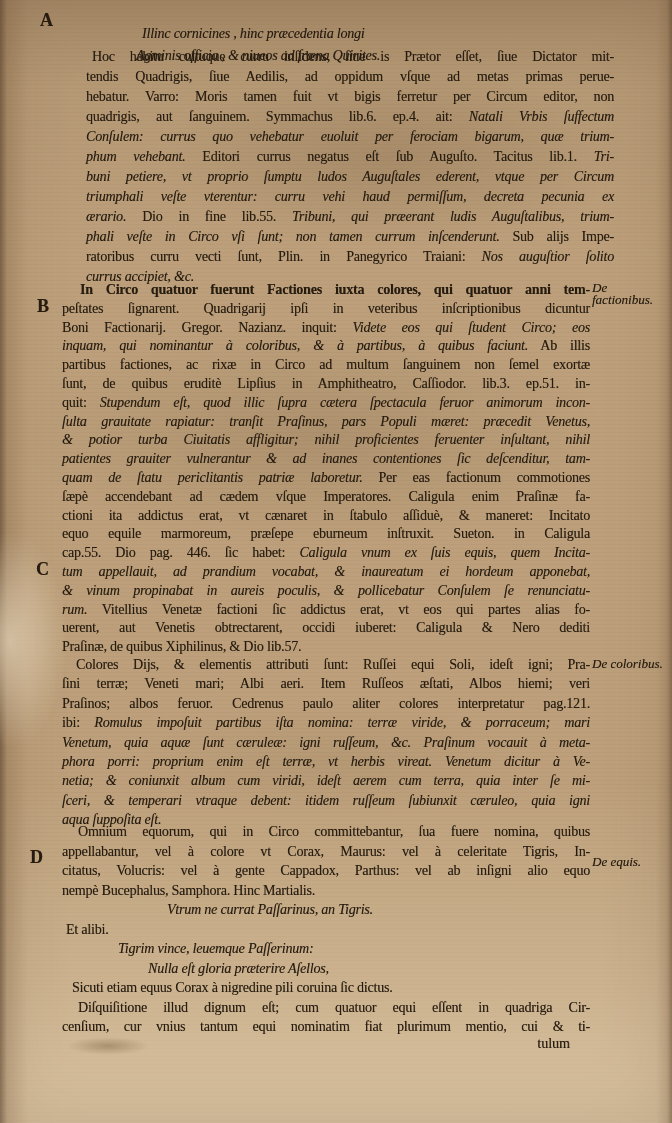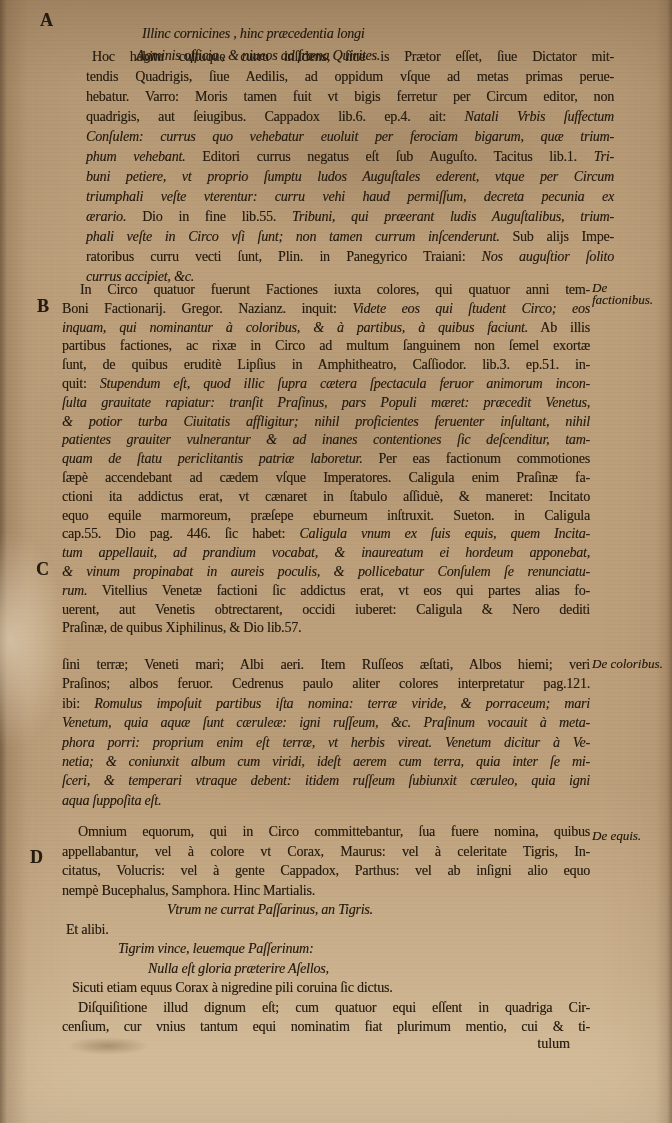--- a/index.html
+++ b/index.html
@@ -51,52 +51,54 @@
 <div class="page" style="--ink: #251b0f;">
   <span class="catchword">tulum</span>
 <div class="block" style="top: 8px; line-height: 22px;">
       <div class="line nj" style="text-indent: 80px; margin-top: 15px;"><span class="it">Illinc cornicines , hinc præcedentia longi</span></div>
       <div class="line nj" style="text-indent: 74px;"><span class="it">Agminis officia , &amp; niueos ad fræna Quirites.</span></div>
     </div>
     <div class="block" style="top: 47px; line-height: 20px; margin-left: 24px;">
       <div class="line" style="text-indent: 6px;"><span>Hoc habitu cultuque curru inſidens, ſiue is Prætor eſſet, ſiue Dictator mit-</span></div>
       <div class="line"><span>tendis Quadrigis, ſiue Aedilis, ad oppidum vſque ad metas primas perue-</span></div>
       <div class="line"><span>hebatur. Varro: Moris tamen fuit vt bigis ferretur per Circum editor, non</span></div>
-      <div class="line"><span>quadrigis, aut ſeiugibus. Cappadox lib.6. ep.4. ait: </span><span class="it">Natali Vrbis ſuffectum</span></div>
+      <div class="line"><span>quadrigis, aut ſanguinem. Symmachus lib.6. ep.4. ait: </span><span class="it">Natali Vrbis ſuffectum</span></div>
       <div class="line"><span class="it">Conſulem: currus quo vehebatur euoluit per ferociam bigarum, quæ trium-</span></div>
       <div class="line"><span class="it">phum vehebant.</span><span> Editori currus negatus eſt ſub Auguſto.  Tacitus lib.1. </span><span class="it">Tri-</span></div>
       <div class="line"><span class="it">buni petiere, vt proprio ſumptu ludos Auguſtales ederent, vtque per Circum</span></div>
       <div class="line"><span class="it">triumphali veſte vterentur: curru vehi haud permiſſum, decreta pecunia ex</span></div>
       <div class="line"><span class="it">ærario.</span><span> Dio in fine lib.55. </span><span class="it">Tribuni, qui præerant ludis Auguſtalibus, trium-</span></div>
       <div class="line"><span class="it">phali veſte in Circo vſi ſunt; non tamen currum inſcenderunt.</span><span> Sub alijs Impe-</span></div>
       <div class="line"><span>ratoribus curru vecti ſunt, Plin. in Panegyrico Traiani: </span><span class="it">Nos auguſtior ſolito</span></div>
       <div class="line nj"><span class="it">currus accipiet, &amp;c.</span></div>
     </div>
     <div class="block" style="top: 281px; line-height: 18.8px;">
-      <div class="line" style="text-indent: 18px;"><span>In Circo quatuor fuerunt Factiones iuxta colores, qui quatuor anni tem-</span></div>
+      <div class="line" style="text-indent: 18px; font-weight: bold;"><span>In Circo quatuor fuerunt Factiones iuxta colores, qui quatuor anni tem-</span></div>
+      <div class="line"><span>peſtates ſignarent.  Quadrigarij ipſi in veteribus inſcriptionibus dicuntur</span></div>
       <div class="line"><span>Boni Factionarij. Gregor. Nazianz. inquit: </span><span class="it">Videte eos qui ſtudent Circo; eos</span></div>
       <div class="line"><span class="it">inquam, qui nominantur à coloribus, &amp; à partibus, à quibus faciunt.</span><span> Ab illis</span></div>
       <div class="line"><span>partibus factiones, ac rixæ in Circo ad multum ſanguinem non ſemel exortæ</span></div>
       <div class="line"><span>ſunt, de quibus eruditè Lipſius in Amphitheatro, Caſſiodor. lib.3. ep.51. in-</span></div>
       <div class="line"><span>quit: </span><span class="it">Stupendum eſt, quod illic ſupra cætera ſpectacula feruor animorum incon-</span></div>
       <div class="line"><span class="it">ſulta grauitate rapiatur: tranſit Praſinus, pars Populi mæret: præcedit Venetus,</span></div>
       <div class="line"><span class="it">&amp; potior turba Ciuitatis affligitur; nihil proficientes feruenter inſultant, nihil</span></div>
       <div class="line"><span class="it">patientes grauiter vulnerantur &amp; ad inanes contentiones ſic deſcenditur, tam-</span></div>
       <div class="line"><span class="it">quam de ſtatu periclitantis patriæ laboretur.</span><span> Per eas factionum commotiones</span></div>
       <div class="line"><span>ſæpè accendebant ad cædem vſque Imperatores. Caligula enim Praſinæ fa-</span></div>
       <div class="line"><span>ctioni ita addictus erat, vt cænaret in ſtabulo aſſiduè, &amp; maneret: Incitato</span></div>
       <div class="line"><span>equo equile marmoreum, præſepe eburneum inſtruxit. Sueton. in Caligula</span></div>
       <div class="line"><span>cap.55. Dio pag. 446. ſic habet: </span><span class="it">Caligula vnum ex ſuis equis, quem Incita-</span></div>
       <div class="line"><span class="it">tum appellauit, ad prandium vocabat, &amp; inaureatum ei hordeum apponebat,</span></div>
       <div class="line"><span class="it">&amp; vinum propinabat in aureis poculis, &amp; pollicebatur Conſulem ſe renunciatu-</span></div>
       <div class="line"><span class="it">rum.</span><span> Vitellius Venetæ factioni ſic addictus erat, vt eos qui partes alias fo-</span></div>
       <div class="line"><span>uerent, aut Venetis obtrectarent, occidi iuberet: Caligula &amp; Nero dediti</span></div>
       <div class="line nj"><span>Praſinæ, de quibus Xiphilinus, &amp; Dio lib.57.</span></div>
     </div>
     <div class="block" style="top: 655px; line-height: 19.4px;">
+      <div class="line" style="text-indent: 14px;"><span>Colores Dijs, &amp; elementis attributi ſunt: Ruſſei equi Soli, ideſt igni; Pra-</span></div>
       <div class="line"><span>ſini terræ; Veneti mari; Albi aeri. Item Ruſſeos æſtati, Albos hiemi; veri</span></div>
       <div class="line"><span>Praſinos; albos feruor. Cedrenus paulo aliter colores interpretatur pag.121.</span></div>
       <div class="line"><span>ibi: </span><span class="it">Romulus impoſuit partibus iſta nomina: terræ viride, &amp; porraceum; mari</span></div>
       <div class="line"><span class="it">Venetum, quia aquæ ſunt cæruleæ: igni ruſſeum, &amp;c. Praſinum vocauit à meta-</span></div>
       <div class="line"><span class="it">phora porri: proprium enim eſt terræ, vt herbis vireat. Venetum dicitur à Ve-</span></div>
       <div class="line"><span class="it">netia; &amp; coniunxit album cum viridi, ideſt aerem cum terra, quia inter ſe mi-</span></div>
       <div class="line"><span class="it">ſceri, &amp; temperari vtraque debent: itidem ruſſeum ſubiunxit cæruleo, quia igni</span></div>
       <div class="line nj"><span class="it">aqua ſuppoſita eſt.</span></div>
     </div>
     <div class="block" style="top: 798px; line-height: 19.5px; margin-top: 24px;">
@@ -111,14 +113,14 @@
       <div class="line nj" style="text-indent: 10px;"><span>Sicuti etiam equus Corax à nigredine pili coruina ſic dictus.</span></div>
       <div class="line" style="text-indent: 16px;"><span>Diſquiſitione illud dignum eſt; cum quatuor equi eſſent in quadriga Cir-</span></div>
       <div class="line"><span>cenſium, cur vnius tantum equi nominatim fiat plurimum mentio, cui &amp; ti-</span></div>
     </div>
     <span class="mletter" style="left: 40px; top: 10px;">A</span>
     <span class="mletter" style="left: 37px; top: 296px;">B</span>
     <span class="mletter" style="left: 36px; top: 559px;">C</span>
     <span class="mletter" style="left: 30px; top: 847px;">D</span>
     <span class="mnote it" style="top: 282px;">De factionibus.</span>
     <span class="mnote it" style="top: 658px;">De coloribus.</span>
-    <span class="mnote it" style="top: 830px;">De equis.</span>
+    <span class="mnote it" style="top: 856px;">De equis.</span>
   </div>
 
 </body></html>

